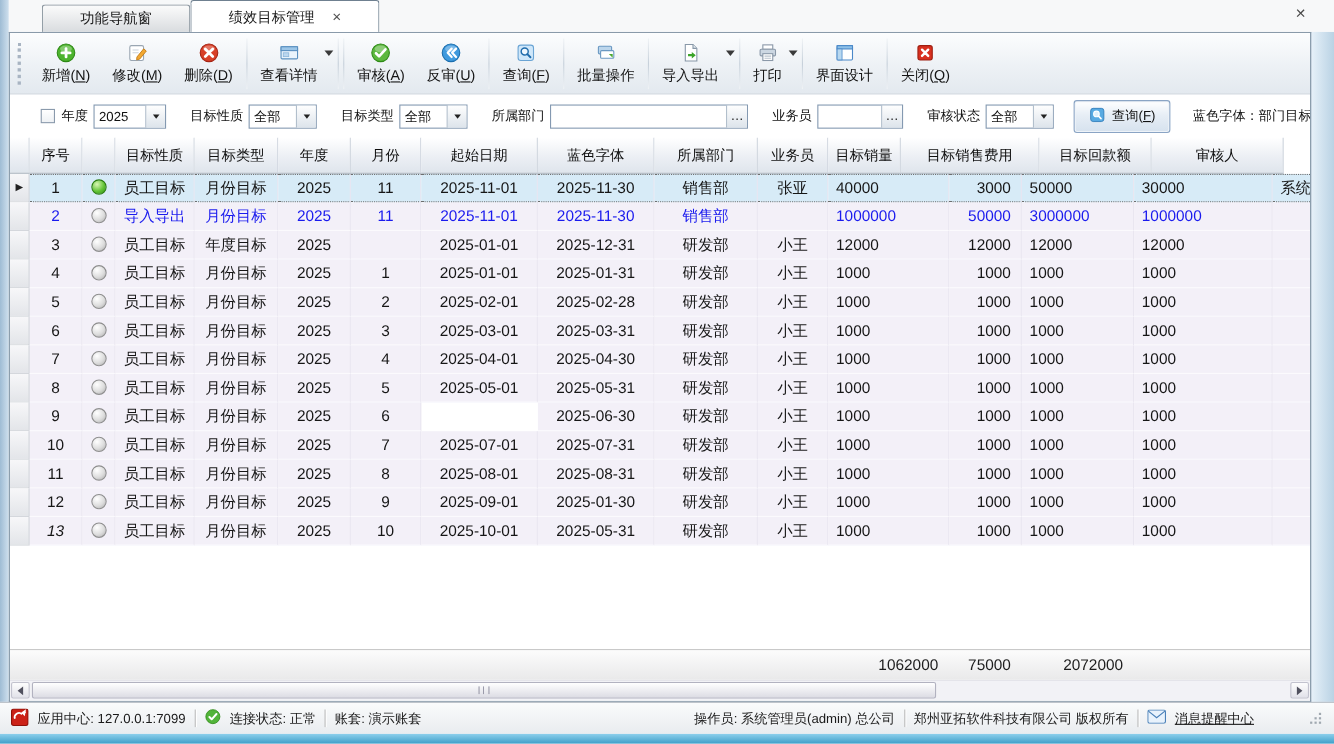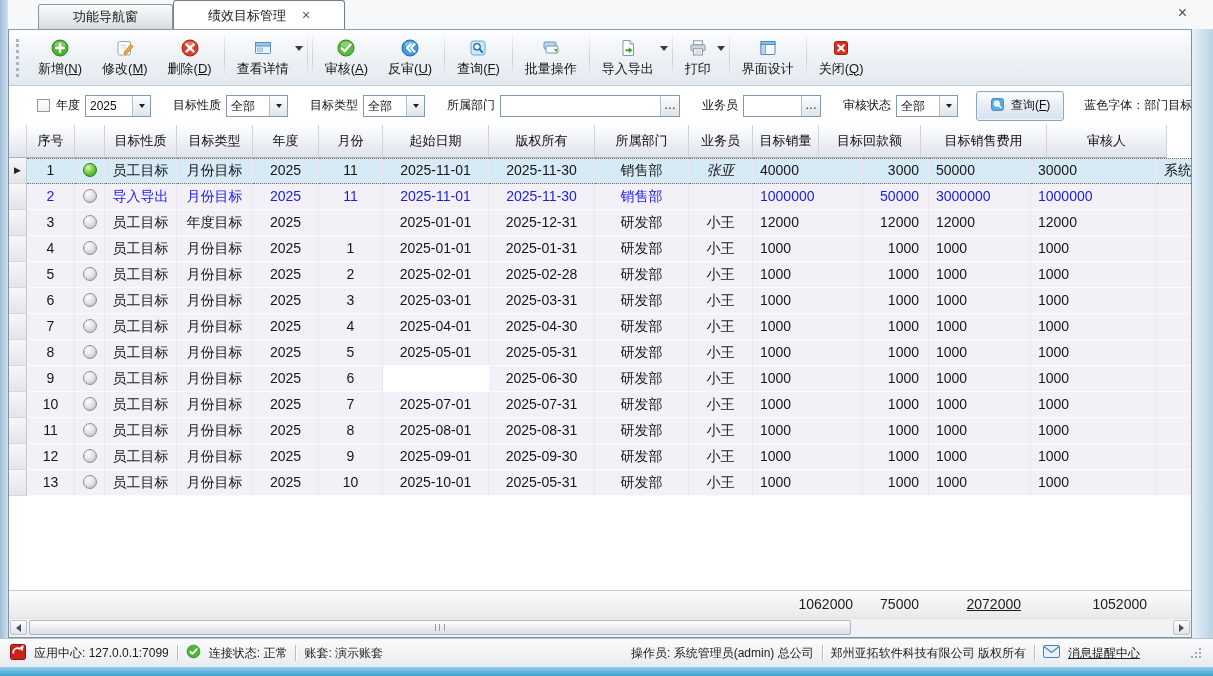--- a/index.html
+++ b/index.html
@@ -335,41 +335,41 @@
   <div class="gridwrap">
     <div class="grid-row" id="ghead">
         <div class="hcell" style="width: 18px;"></div>
         <div class="hcell" style="width: 48px;">序号</div>
         <div class="hcell" style="width: 30px;"></div>
         <div class="hcell" style="width: 72px;">目标性质</div>
         <div class="hcell" style="width: 76px;">目标类型</div>
         <div class="hcell" style="width: 66px;">年度</div>
         <div class="hcell" style="width: 64px;">月份</div>
         <div class="hcell" style="width: 106px;">起始日期</div>
-        <div class="hcell" style="width: 106px;">版权所有</div>
+        <div class="hcell" style="width: 106px;">蓝色字体</div>
         <div class="hcell" style="width: 94px;">所属部门</div>
         <div class="hcell" style="width: 64px;">业务员</div>
         <div class="hcell" style="width: 66px;">目标销量</div>
+        <div class="hcell" style="width: 126px;">目标销售费用</div>
         <div class="hcell" style="width: 102px;">目标回款额</div>
-        <div class="hcell" style="width: 126px;">目标销售费用</div>
         <div class="hcell" style="width: 120px;">审核人</div>
       </div>
     <div class="gridscroll" id="gbody">
         <div class="grid-row drow sel">
           <div class="cell selector" style="width: 18px;">▶</div>
           <div class="cell a-center" style="width: 48px;">1</div>
           <div class="cell a-center" style="width: 30px;"><span class="orb green"></span></div>
           <div class="cell a-center" style="width: 72px;">员工目标</div>
           <div class="cell a-center" style="width: 76px;">月份目标</div>
           <div class="cell a-center" style="width: 66px;">2025</div>
           <div class="cell a-center" style="width: 64px;">11</div>
           <div class="cell a-center" style="width: 106px;">2025-11-01</div>
           <div class="cell a-center" style="width: 106px;">2025-11-30</div>
           <div class="cell a-center" style="width: 94px;">销售部</div>
-          <div class="cell a-center" style="width: 64px; font-style: italic;">张亚</div>
+          <div class="cell a-center" style="width: 64px;">张亚</div>
           <div class="cell a-left" style="width: 110px;">40000</div>
           <div class="cell a-right" style="width: 66px;">3000</div>
           <div class="cell a-left" style="width: 102px;">50000</div>
           <div class="cell a-left" style="width: 126px;">30000</div>
           <div class="cell a-left" style="width: 120px;">系统管理员</div>
         </div>
         <div class="grid-row drow blue">
           <div class="cell selector" style="width: 18px;"></div>
           <div class="cell a-center" style="width: 48px;">2</div>
           <div class="cell a-center" style="width: 30px;"><span class="orb gray"></span></div>
@@ -551,32 +551,32 @@
         </div>
         <div class="grid-row drow">
           <div class="cell selector" style="width: 18px;"></div>
           <div class="cell a-center" style="width: 48px;">12</div>
           <div class="cell a-center" style="width: 30px;"><span class="orb gray"></span></div>
           <div class="cell a-center" style="width: 72px;">员工目标</div>
           <div class="cell a-center" style="width: 76px;">月份目标</div>
           <div class="cell a-center" style="width: 66px;">2025</div>
           <div class="cell a-center" style="width: 64px;">9</div>
           <div class="cell a-center" style="width: 106px;">2025-09-01</div>
-          <div class="cell a-center" style="width: 106px;">2025-09-30</div>
-          <div class="cell a-center" style="width: 94px;">研发部</div>
-          <div class="cell a-center" style="width: 64px;">小王</div>
-          <div class="cell a-left" style="width: 110px;">1000</div>
-          <div class="cell a-right" style="width: 66px;">1000</div>
-          <div class="cell a-left" style="width: 102px;">1000</div>
-          <div class="cell a-left" style="width: 126px;">1000</div>
-          <div class="cell a-left" style="width: 120px;"></div>
-        </div>
-        <div class="grid-row drow">
-          <div class="cell selector" style="width: 18px;"></div>
-          <div class="cell a-center" style="width: 48px;">13</div>
+          <div class="cell a-center" style="width: 106px;">2025-01-30</div>
+          <div class="cell a-center" style="width: 94px;">研发部</div>
+          <div class="cell a-center" style="width: 64px;">小王</div>
+          <div class="cell a-left" style="width: 110px;">1000</div>
+          <div class="cell a-right" style="width: 66px;">1000</div>
+          <div class="cell a-left" style="width: 102px;">1000</div>
+          <div class="cell a-left" style="width: 126px;">1000</div>
+          <div class="cell a-left" style="width: 120px;"></div>
+        </div>
+        <div class="grid-row drow">
+          <div class="cell selector" style="width: 18px;"></div>
+          <div class="cell a-center" style="width: 48px; font-style: italic;">13</div>
           <div class="cell a-center" style="width: 30px;"><span class="orb gray"></span></div>
           <div class="cell a-center" style="width: 72px;">员工目标</div>
           <div class="cell a-center" style="width: 76px;">月份目标</div>
           <div class="cell a-center" style="width: 66px;">2025</div>
           <div class="cell a-center" style="width: 64px;">10</div>
           <div class="cell a-center" style="width: 106px;">2025-10-01</div>
           <div class="cell a-center" style="width: 106px;">2025-05-31</div>
           <div class="cell a-center" style="width: 94px;">研发部</div>
           <div class="cell a-center" style="width: 64px;">小王</div>
           <div class="cell a-left" style="width: 110px;">1000</div>
@@ -593,22 +593,21 @@
         <div class="scell" style="width: 72px;"></div>
         <div class="scell" style="width: 76px;"></div>
         <div class="scell" style="width: 66px;"></div>
         <div class="scell" style="width: 64px;"></div>
         <div class="scell" style="width: 106px;"></div>
         <div class="scell" style="width: 106px;"></div>
         <div class="scell" style="width: 94px;"></div>
         <div class="scell" style="width: 64px;"></div>
         <div class="scell" style="width: 110px;">1062000</div>
         <div class="scell" style="width: 66px;">75000</div>
-        <div class="scell" style="width: 102px; text-decoration: underline;">2072000</div>
-        <div class="scell" style="width: 126px;">1052000</div>
+        <div class="scell" style="width: 102px;">2072000</div>
         <div class="scell" style="width: 120px;"></div>
       </div>
     <div class="hscroll">
       <div class="sbtn left">
           <span class="tri-l"></span>
         </div>
       <div class="sthumb">
           <div class="sgrip"></div>
         </div>
       <div class="sbtn right">

